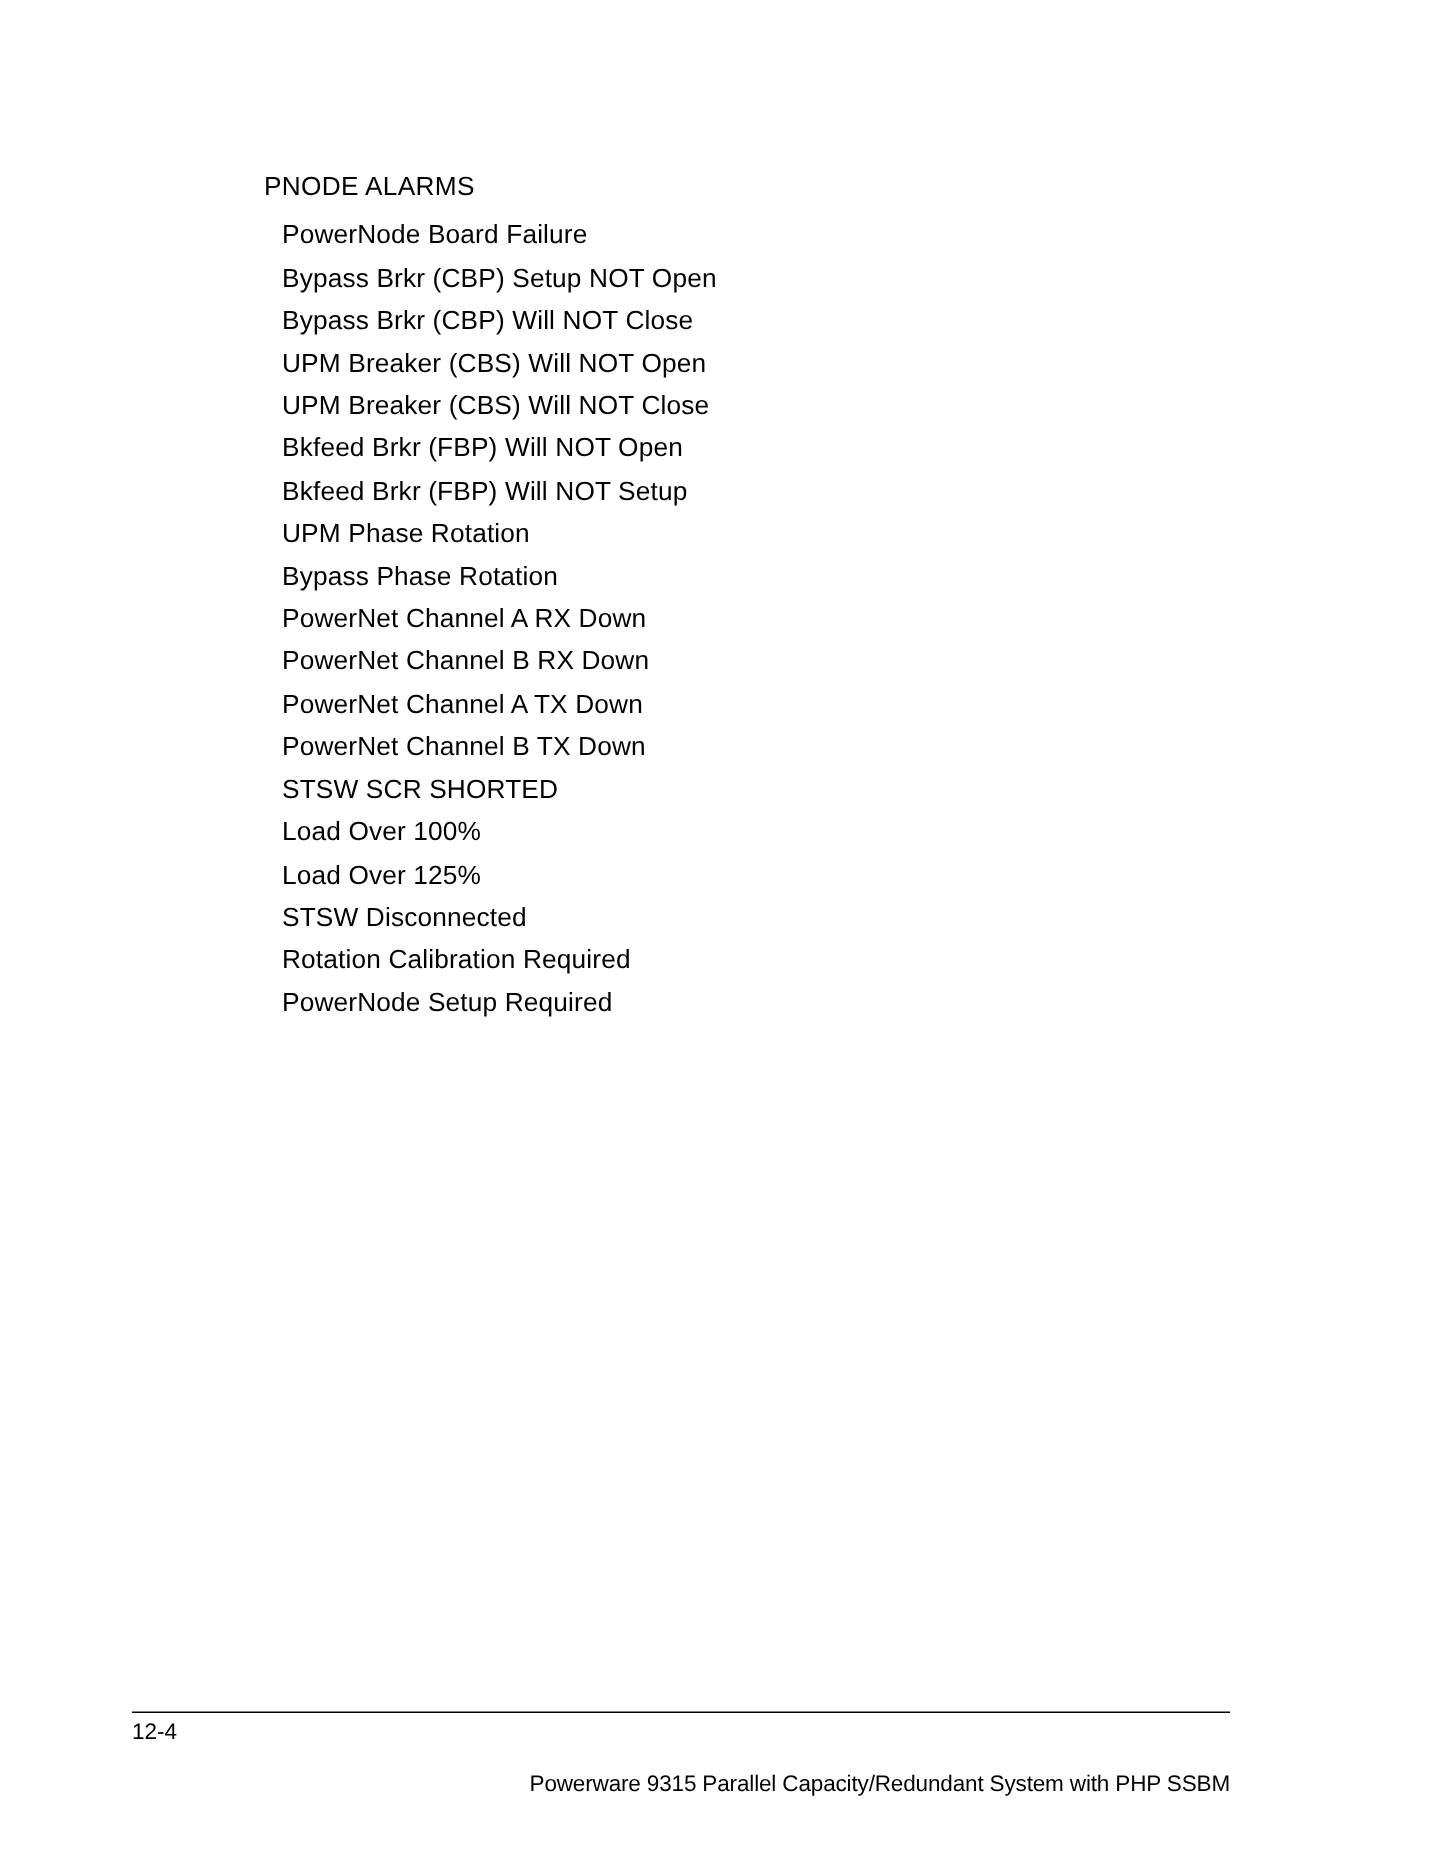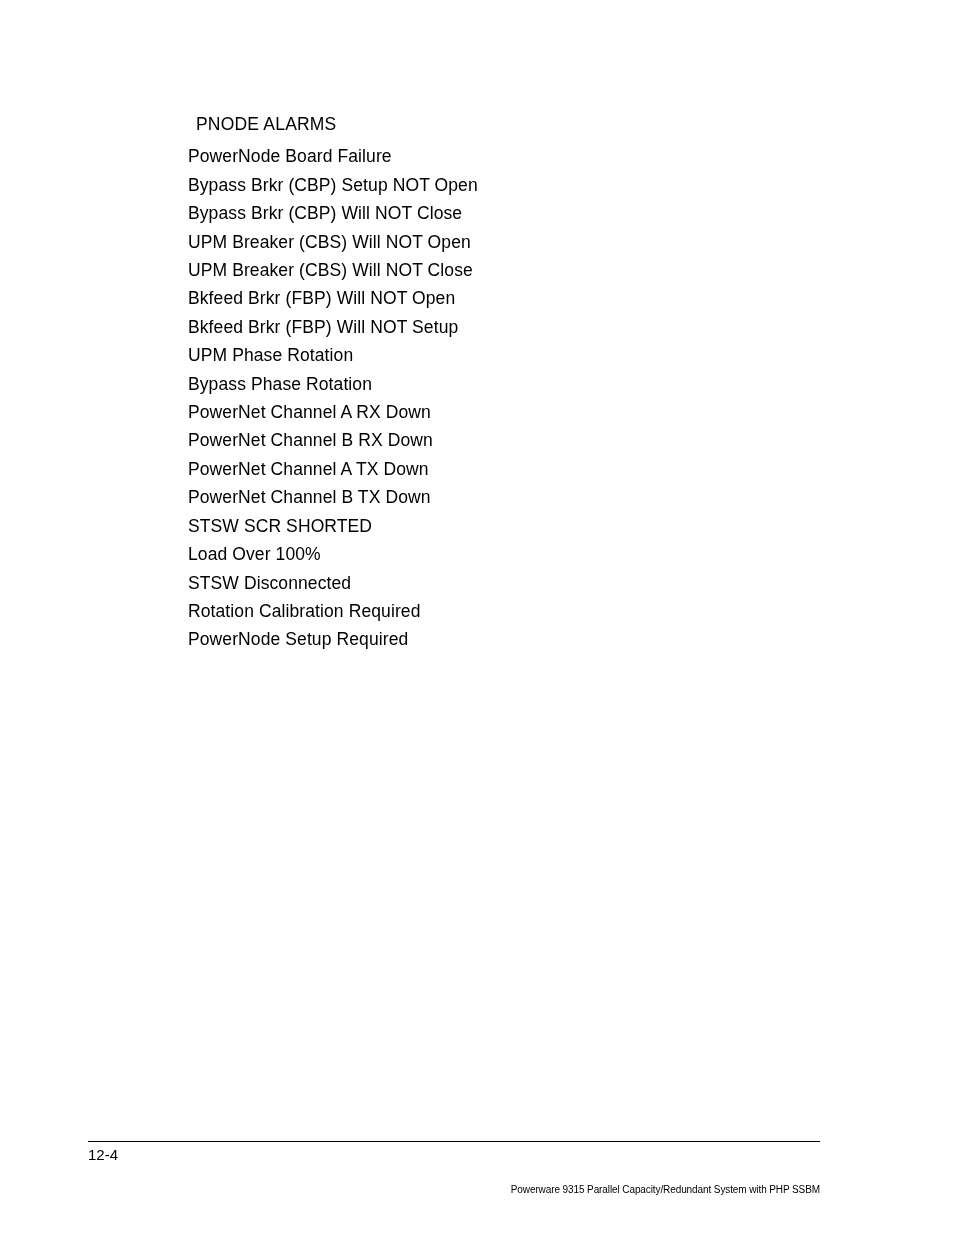--- a/index.html
+++ b/index.html
@@ -27,21 +27,20 @@
     left: 176px;
     top: 110px;
     width: 700px;
   }
 
   .section-heading {
     font-size: 17.5px;
     line-height: 28.4px;
     letter-spacing: 0.2px;
     white-space: pre;
-    margin-left: 20px;
   }
 
   .alarm-list {
     list-style: none;
     margin: 4px;
     padding: 0 0 0 8px;
   }
 
   .alarm-item {
     font-size: 17.5px;
@@ -76,21 +75,21 @@
     line-height: 16px;
     white-space: pre;
   }
 
   .footer-doc {
     text-align: right;
     white-space: pre;
   }
 
   .footer-title {
-    font-size: 10px;
+    font-size: 15px;
     line-height: 13px;
     letter-spacing: -0.1px;
   }
 
   .footer-meta {
     font-size: 10.5px;
     line-height: 14px;
     letter-spacing: -0.1px;
   }
 
@@ -114,20 +113,21 @@
         <li class="alarm-item">Bkfeed Brkr (FBP) Will NOT Open</li>
         <li class="alarm-item">Bkfeed Brkr (FBP) Will NOT Setup</li>
         <li class="alarm-item">UPM Phase Rotation</li>
         <li class="alarm-item">Bypass Phase Rotation</li>
         <li class="alarm-item">PowerNet Channel A RX Down</li>
         <li class="alarm-item">PowerNet Channel B RX Down</li>
         <li class="alarm-item">PowerNet Channel A TX Down</li>
         <li class="alarm-item">PowerNet Channel B TX Down</li>
         <li class="alarm-item">STSW SCR SHORTED</li>
         <li class="alarm-item">Load Over 100%</li>
+        <li class="alarm-item">Load Over 125%</li>
         <li class="alarm-item">STSW Disconnected</li>
         <li class="alarm-item">Rotation Calibration Required</li>
         <li class="alarm-item">PowerNode Setup Required</li>
       </ul>
   </div>
 
   <div class="footer">
     <div class="footer-rule"></div>
     <div class="footer-body">
       <div class="page-number">12-4</div>

